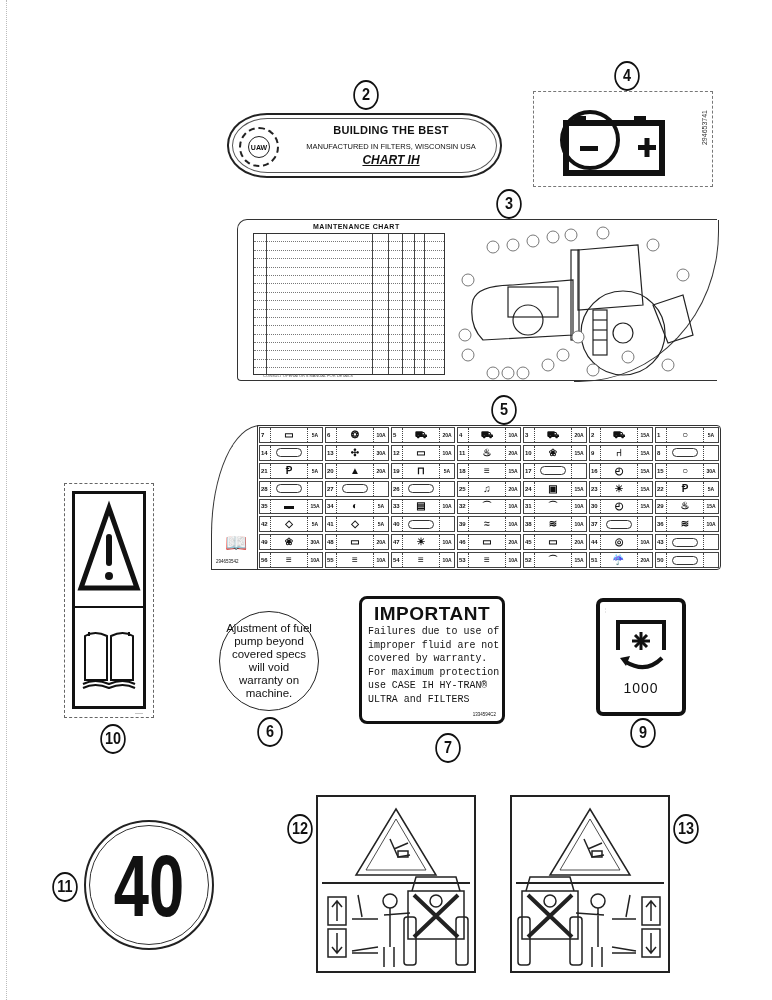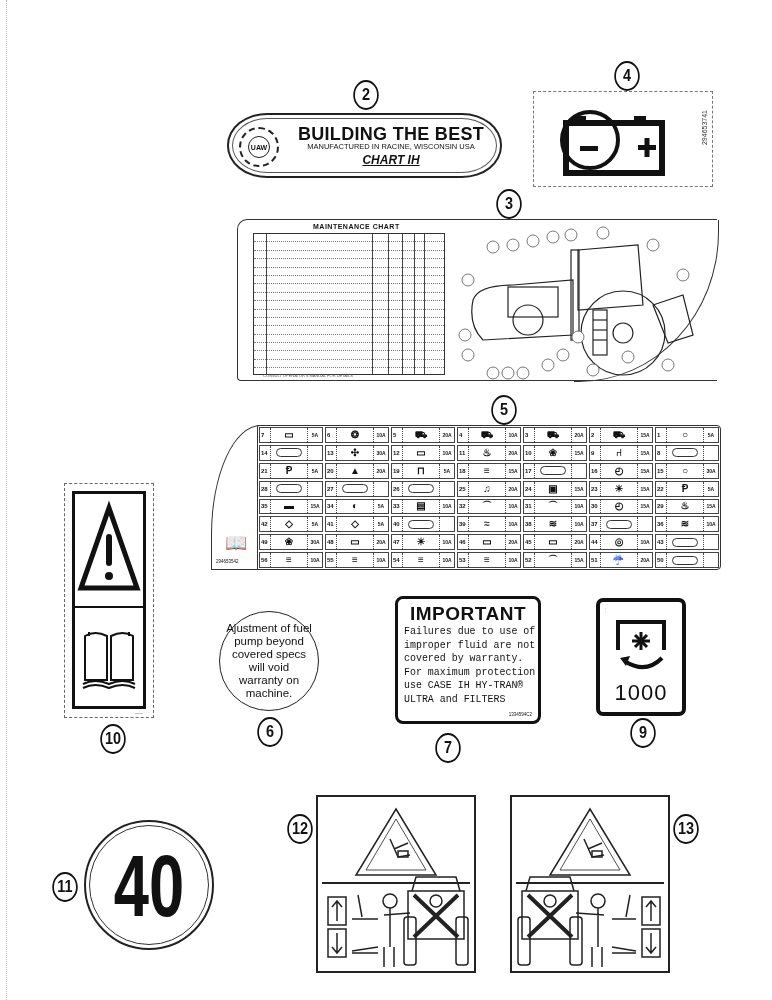--- a/index.html
+++ b/index.html
@@ -15,21 +15,21 @@
 
   
   .decal2 {
     position: absolute; left: 227px; top: 113px; width: 275px; height: 65px;
     border: 2px solid #222; border-radius: 40px / 32px; background: #fff;
   }
   .decal2 .inner { position: absolute; inset: 3px; border: 1px solid #555; border-radius: 36px / 28px; }
   .uaw-seal { position: absolute; left: 10px; top: 12px; width: 40px; height: 40px; border: 2px dashed #222; border-radius: 50%; }
   .uaw-seal .core { position: absolute; left: 7px; top: 7px; width: 22px; height: 22px; border: 1.5px solid #222; border-radius: 50%;
     font-size: 7px; font-weight: bold; display:flex; align-items:center; justify-content:center; }
-  .d2-title { position: absolute; left: 57px; top: 9px; width: 210px; text-align: center; font-weight: 900; font-size: 18px; letter-spacing: 0.3px; }
+  .d2-title { position: absolute; left: 57px; top: 9px; width: 210px; text-align: center; font-weight: 900; font-size: 11px; letter-spacing: 0.3px; }
   .d2-sub { position: absolute; left: 55px; top: 27px; width: 214px; text-align: center; font-size: 7.5px; }
   .d2-brand { position: absolute; left: 57px; top: 38px; width: 210px; text-align: center; font-weight: 900; font-style: italic; font-size: 12px; text-decoration: underline; }
 
   
   .decal4 { position: absolute; left: 533px; top: 91px; width: 180px; height: 96px; border: 1px dashed #777; }
   .part-no-vert { position: absolute; right: 4px; top: 18px; writing-mode: vertical-rl; transform: rotate(180deg); font-size: 7px; color: #333; }
 
   
   .decal3 { position: absolute; left: 237px; top: 219px; width: 480px; height: 162px; border: 1.5px solid #333; border-right: none; border-radius: 10px 0 0 4px; }
   .decal3 .curve { position: absolute; right: -2px; top: 0; width: 145px; height: 162px; border-right: 1.5px solid #333; border-bottom: 1.5px solid #333; border-bottom-right-radius: 140px 150px; border-top: none; background: transparent; }
@@ -55,28 +55,28 @@
   
   .decal10 { position: absolute; left: 64px; top: 483px; width: 90px; height: 235px; border: 1px dashed #666; }
   .decal10 .frame { position: absolute; left: 7px; top: 7px; width: 74px; height: 218px; border: 3px solid #111; }
   .decal10 .split { position: absolute; left: 0; right: 0; top: 112px; border-top: 2px solid #111; }
   .d10-part { position: absolute; right: 10px; top: 226px; font-size: 4px; }
 
   
   .decal6 { position: absolute; left: 219px; top: 611px; width: 100px; height: 100px; border: 1.5px solid #222; border-radius: 50%; display:flex; align-items:center; justify-content:center; text-align: center; font-size: 11.5px; line-height: 13px; padding: 6px; }
 
   
-  .decal7 { position: absolute; left: 359px; top: 596px; width: 146px; height: 128px; border: 3.5px solid #111; border-radius: 8px; padding: 4px 6px; margin-left: 36px; }
+  .decal7 { position: absolute; left: 359px; top: 596px; width: 146px; height: 128px; border: 3.5px solid #111; border-radius: 8px; padding: 4px 6px; }
   .d7-title { font-weight: 900; font-size: 19px; text-align: center; letter-spacing: .5px; }
   .d7-body { font-family: "Liberation Mono", monospace; font-size: 11.3px; line-height: 13.6px; transform: scaleX(0.88); transform-origin: left top; width: 150px; }
   .d7-part { position: absolute; right: 6px; bottom: 4px; font-size: 4.5px; }
 
   
   .decal9 { position: absolute; left: 596px; top: 598px; width: 90px; height: 118px; border: 4px solid #111; border-radius: 7px; }
-  .d9-num { position: absolute; left: 0; right: 0; top: 78px; text-align: center; font-size: 22px; letter-spacing: 1px; }
+  .d9-num { position: absolute; left: 0; right: 0; top: 78px; text-align: center; font-size: 14px; letter-spacing: 1px; }
   .d9-part { position: absolute; left: 3px; top: 6px; writing-mode: vertical-rl; font-size: 4px; }
 
   
   .decal11 { position: absolute; left: 84px; top: 820px; width: 130px; height: 130px; border: 2px solid #222; border-radius: 50%; }
   .decal11 .inner { position: absolute; inset: 3px; border: 1px solid #333; border-radius: 50%; }
   .d11-num { position: absolute; left: 0; right: 0; top: 14px; text-align: center; font-weight: 900; font-size: 88px; line-height: 100px; font-family: "Liberation Sans Narrow", "Liberation Sans", sans-serif; transform: scaleX(0.72); }
 
   
   .decal12, .decal13 { position: absolute; width: 160px; height: 178px; border: 2px solid #222; }
   .decal12 { left: 316px; top: 795px; }
@@ -87,21 +87,21 @@
 
 <div class="left-rule"></div>
 
 <div class="callout" style="left:351px;top:80px;">2</div>
 <div class="decal2">
   <div class="inner"></div>
   <div class="uaw-seal">
     <div class="core">UAW</div>
   </div>
   <div class="d2-title">BUILDING THE BEST</div>
-  <div class="d2-sub">MANUFACTURED IN RACINE, WISCONSIN USA</div>
+  <div class="d2-sub">MANUFACTURED IN FILTERS, WISCONSIN USA</div>
   <div class="d2-brand">CHART IH</div>
 </div>
 
 <div class="callout" style="left:612px;top:61px;">4</div>
 <div class="decal4">
   <svg width="150" height="96" viewBox="0 0 150 96">
     <rect x="40" y="24" width="12" height="8" fill="#111"></rect>
     <rect x="100" y="24" width="12" height="8" fill="#111"></rect>
     <rect x="32" y="31" width="96" height="50" fill="none" stroke="#111" stroke-width="6"></rect>
     <circle cx="56" cy="48" r="28" fill="none" stroke="#111" stroke-width="4"></circle>

